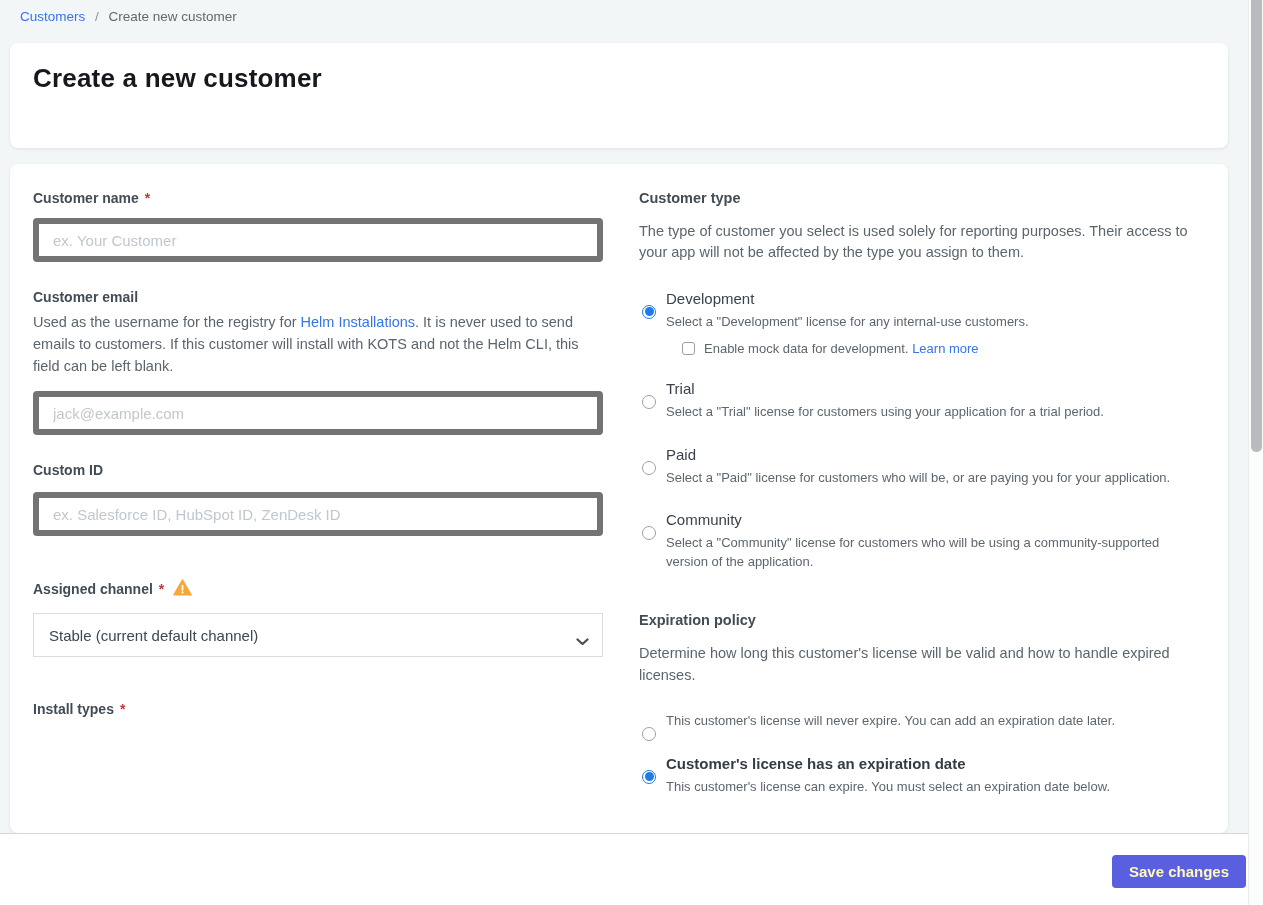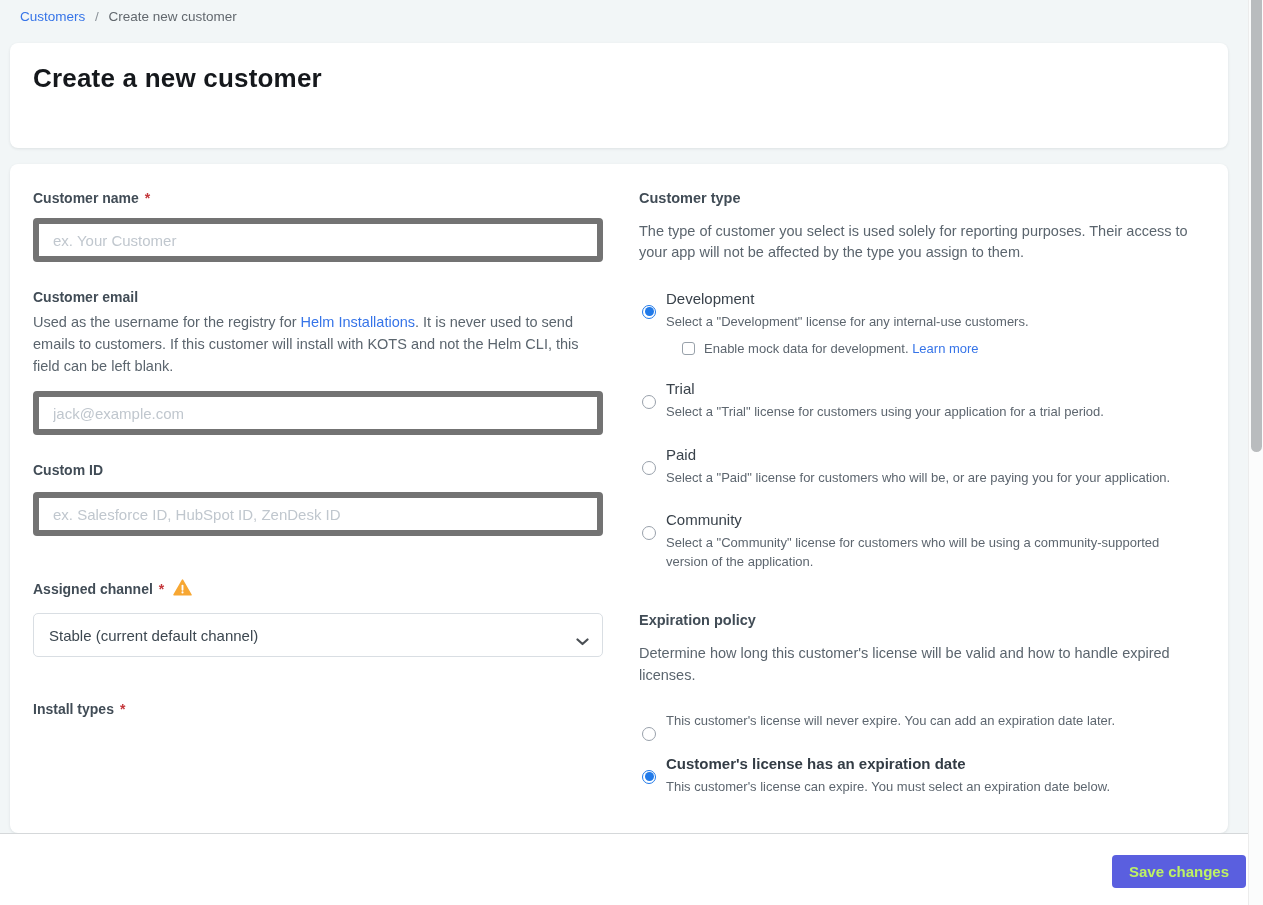--- a/index.html
+++ b/index.html
@@ -49,21 +49,21 @@
   .mt-label { margin-top: 27px; }
   .mt-desc { margin-top: 7px; }
   .mt-desc-lg { margin-top: 13px; }
   .mt-input { margin-top: 14px; }
   .mt-channel { margin-top: 42px; }
   .mt-install { margin-top: 44px; }
   .mt-install-desc { margin-top: 11px; }
 
   .select-box {
     position: relative; margin-top: 14px; width: 100%; height: 44px;
-    border: 1px solid #d9dee3; border-radius: 5px; background: #fff;
+    border: 1px solid #d9dee3; border-radius: 0; background: #fff;
     display: flex; align-items: center; padding: 0 36px 0 15px;
     font-size: 15px; color: #3c4750; cursor: pointer;
   }
   .select-box .chevron { position: absolute; right: 13px; top: 18px; }
 
   .warn-icon { display: inline-block; margin-left: 3px; position: relative; top: 1px; }
 
   
   .section-heading { font-size: 14.5px; font-weight: 600; color: #414c56; }
   .section-desc { margin-top: 15px; font-size: 14.5px; line-height: 1.48; color: #5b656e; }
@@ -89,21 +89,21 @@
   .exp-heading { margin-top: 40px; }
   .exp-opt .opt-title { color: #333c45; font-weight: 600; }
 
   
   .footer-bar {
     position: absolute; left: 0; top: 833px; width: 1263px; height: 72px;
     background: #fff; border-top: 1px solid #d5d8da; z-index: 5;
   }
   .save-btn {
     position: absolute; right: 17px; top: 21px; height: 33px; padding: 0 17px;
-    background: #5a5fdf; color: #bef264; border: none; border-radius: 4px;
+    background: #5a5fdf; color: #fef9c3; border: none; border-radius: 4px;
     font-size: 15px; font-weight: 700; cursor: pointer;
     font-family: "Liberation Sans", "DejaVu Sans", sans-serif;
   }
 
   
   .scrollbar-track {
     position: absolute; right: 0; top: 0; width: 15px; height: 905px;
     background: #fbfcfc; border-left: 1px solid #ececec; z-index: 6;
   }
   .scrollbar-thumb {

